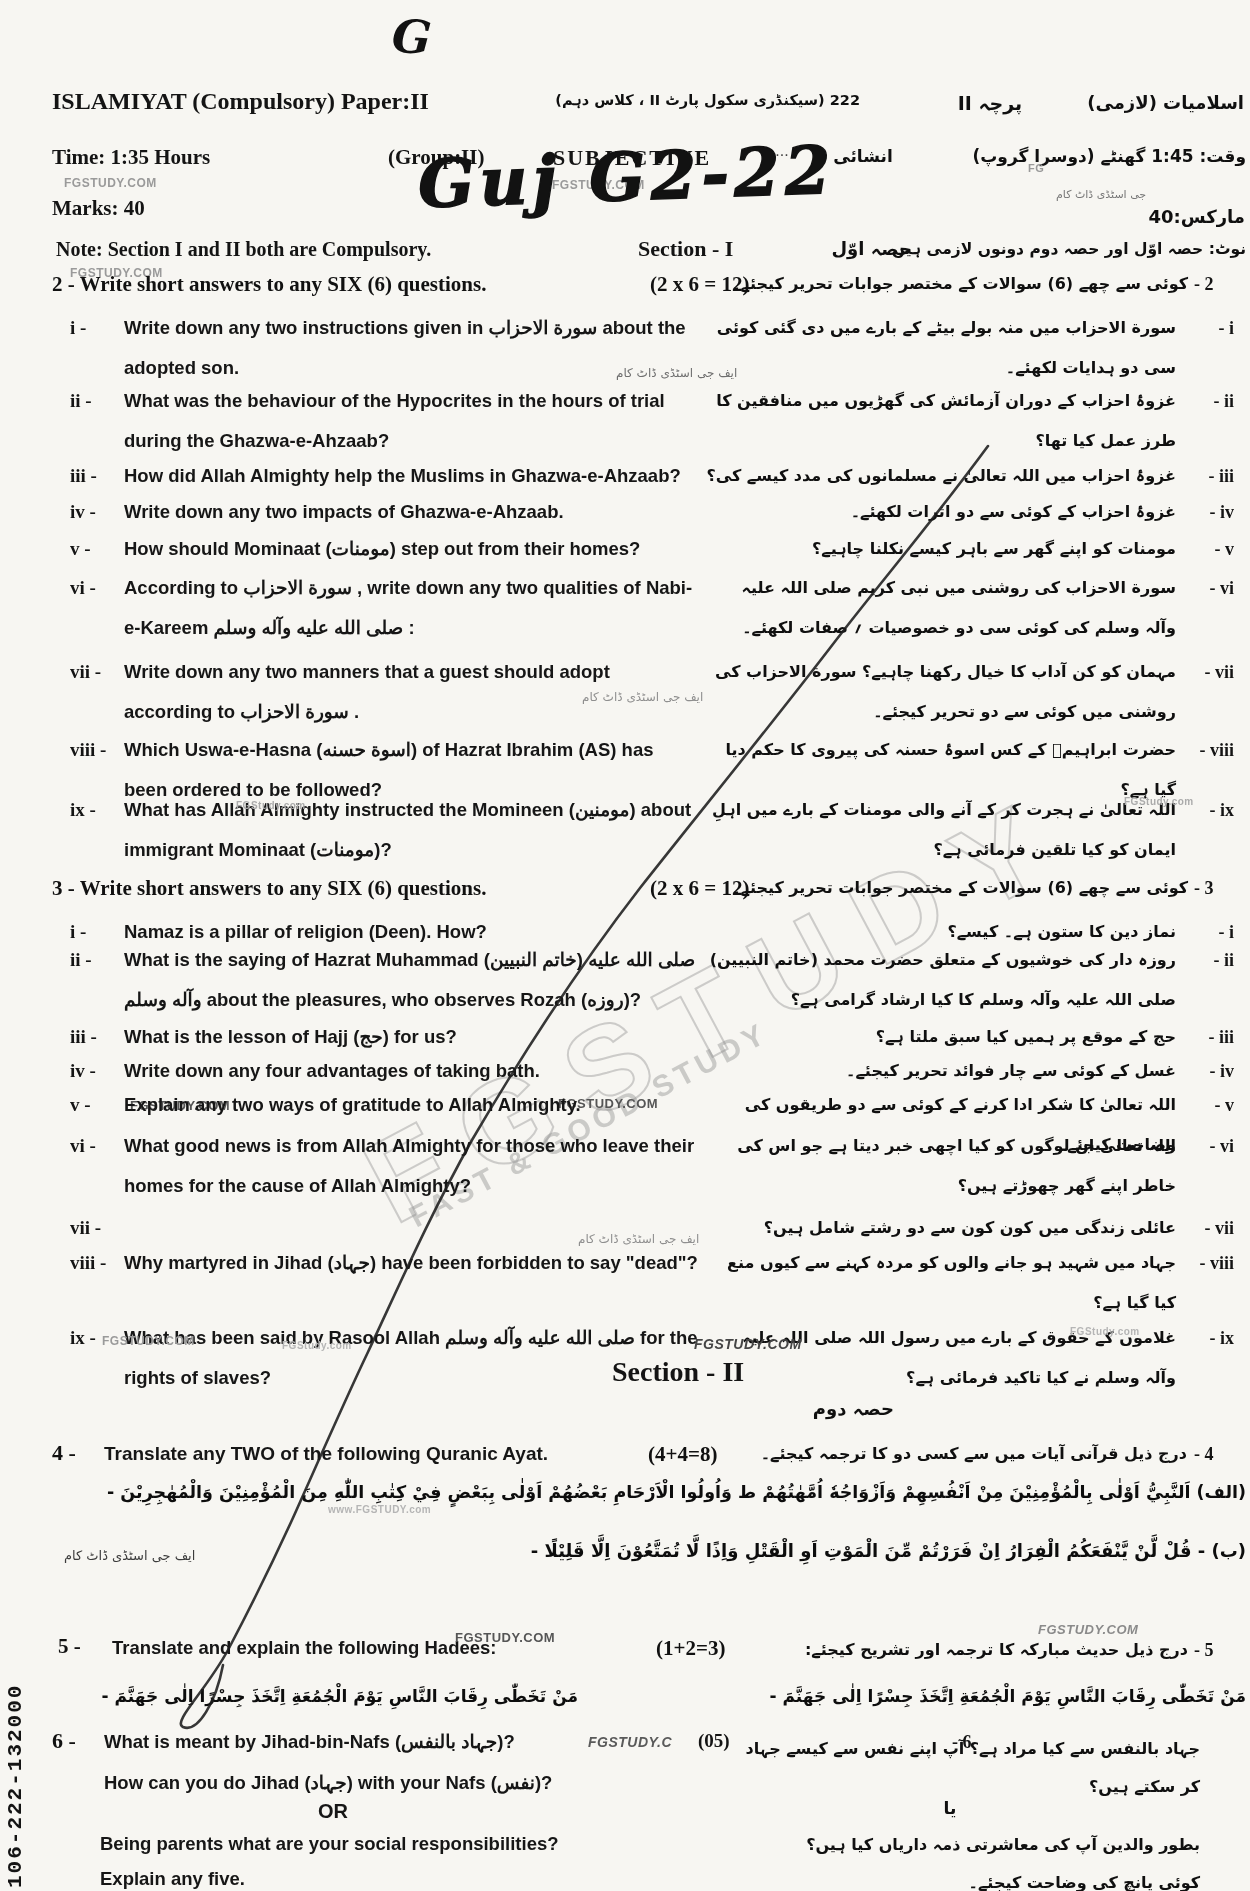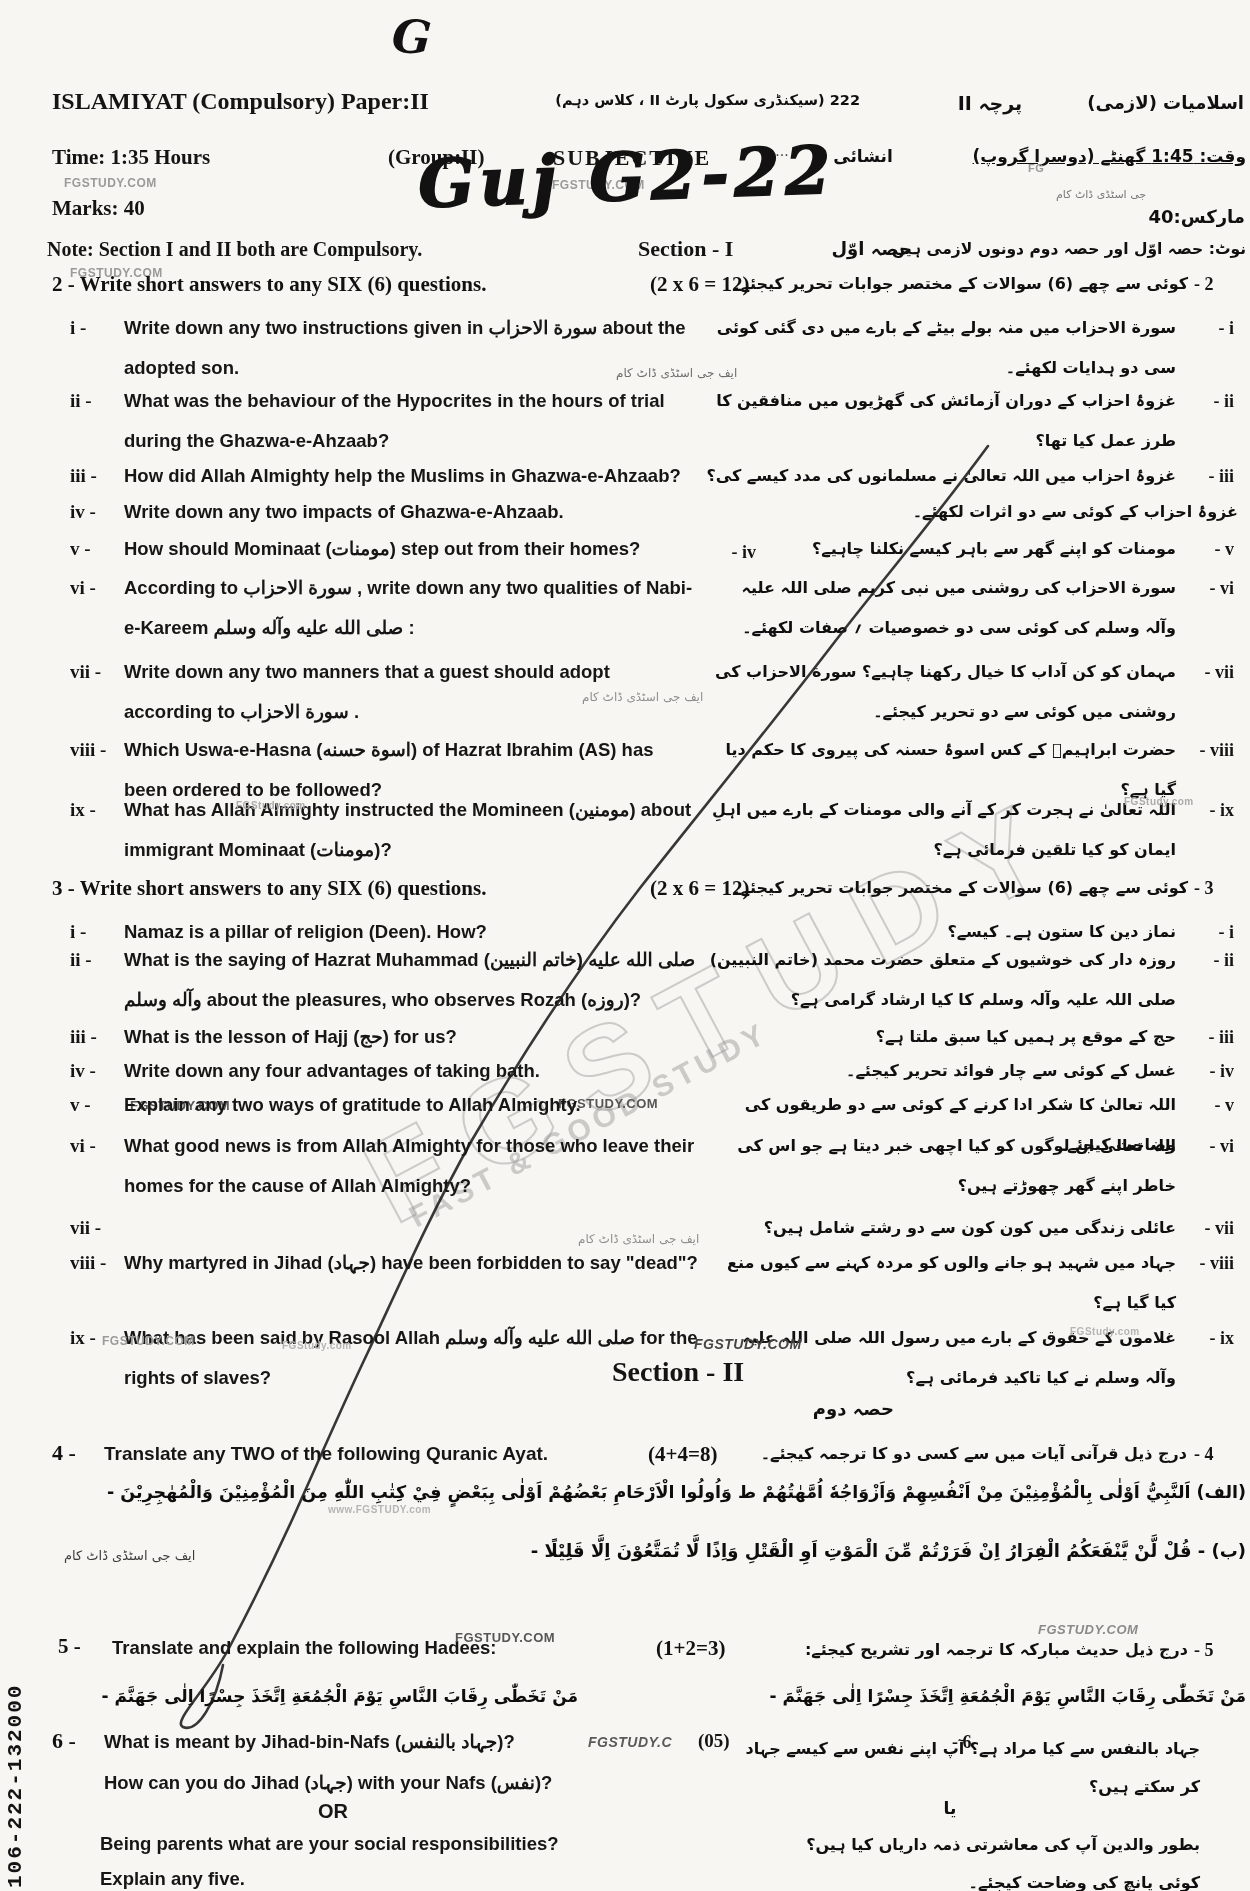--- a/index.html
+++ b/index.html
@@ -42,32 +42,32 @@
   <div class="abs serif nowrap" style="left:52px;top:88px;font-size:24px;">ISLAMIYAT (Compulsory) Paper:II</div>
   <div class="abs ur nowrap" style="left:560px;top:92px;width:300px;font-size:14.5px;text-align:right;">222 (سیکنڈری سکول پارٹ II ، کلاس دہم)</div>
   <div class="abs ur nowrap" style="left:930px;top:92px;width:120px;font-size:19px;text-align:center;">پرچہ II</div>
   <div class="abs ur nowrap" style="left:1072px;top:92px;width:172px;font-size:18px;text-align:right;">اسلامیات (لازمی)</div>
 
   <div class="abs serif nowrap" style="left:52px;top:145px;font-size:21px;">Time: 1:35 Hours</div>
   <div class="abs serif nowrap" style="left:388px;top:145px;font-size:21px;">(Group:II)</div>
   <div class="abs serif nowrap" style="left:553px;top:145px;font-size:22px;letter-spacing:2px;">SUBJECTIVE</div>
   <div class="abs nowrap" style="left:762px;top:142px;font-size:16px;color:#444;">......</div>
   <div class="abs ur nowrap" style="left:828px;top:146px;width:70px;font-size:17px;text-align:center;">انشائی</div>
-  <div class="abs ur nowrap" style="left:950px;top:146px;width:296px;font-size:17px;text-decoration:underline;">وقت: 1:45 گھنٹے (دوسرا گروپ)</div>
+  <div class="abs ur nowrap" style="left:950px;top:146px;width:296px;font-size:17px;">وقت: 1:45 گھنٹے (دوسرا گروپ)</div>
   <div class="abs wm" style="left:64px;top:176px;font-size:12px;">FGSTUDY.COM</div>
   <div class="abs wm" style="left:552px;top:178px;font-size:12px;">FGSTUDY.COM</div>
   <div class="abs wm" style="left:1028px;top:162px;font-size:11px;">FG</div>
 
   <div class="abs serif nowrap" style="left:52px;top:196px;font-size:21px;">Marks: 40</div>
   <div class="abs hand nowrap" style="left:418px;top:138px;font-size:66px;letter-spacing:5px;transform:rotate(-2deg);-webkit-text-stroke:1.5px #121212;">Guj G2-22</div>
   <div class="abs wm-ur nowrap" style="left:1056px;top:188px;font-size:11px;color:#777;">جی اسٹڈی ڈاٹ کام</div>
   <div class="abs ur nowrap" style="left:1085px;top:206px;width:160px;font-size:18px;text-align:right;">مارکس:40</div>
   <div class="abs hand" style="left:392px;top:10px;font-size:46px;transform:rotate(4deg);">G</div>
 
-  <div class="abs serif nowrap" style="left:47px;top:238px;font-size:20px;">Note: Section I and II both are Compulsory.</div>
+  <div class="abs serif nowrap" style="left:56px;top:238px;font-size:20px;">Note: Section I and II both are Compulsory.</div>
   <div class="abs wm" style="left:70px;top:266px;font-size:12px;">FGSTUDY.COM</div>
   <div class="abs serif nowrap" style="left:638px;top:236px;font-size:22px;">Section - I</div>
   <div class="abs ur nowrap" style="left:816px;top:238px;width:96px;font-size:18px;text-align:right;">حصہ اوّل</div>
   <div class="abs ur nowrap" style="left:916px;top:240px;width:330px;font-size:15.5px;text-align:right;">نوٹ: حصہ اوّل اور حصہ دوم دونوں لازمی ہیں۔</div>
 
   <div class="abs qtitle nowrap" style="left:52px;top:272px;"><span>2 -</span> <span>Write short answers to any SIX (6) questions.</span></div>
   <div class="abs qtitle nowrap" style="left:650px;top:272px;">(2 x 6 = 12)</div>
   <div class="abs ur nowrap" style="left:832px;top:274px;width:356px;text-align:right;font-size:16px;">کوئی سے چھے (6) سوالات کے مختصر جوابات تحریر کیجئے۔</div>
   <div class="abs serif nowrap" style="left:1194px;top:274px;font-size:18px;">- 2</div>
 
@@ -96,21 +96,21 @@
     </div>
   <div class="R" style="top:456px;">
       <span class="t ur">غزوۂ احزاب میں اللہ تعالیٰ نے مسلمانوں کی مدد کیسے کی؟</span>
       <span class="rn">- iii</span>
     </div>
 
   <div class="L" style="top:492px;">
       <span class="n">iv -</span>
       <span class="t en">Write down any two impacts of Ghazwa-e-Ahzaab.</span>
     </div>
-  <div class="R" style="top:492px;flex-direction:column;">
+  <div class="R" style="top:492px;">
       <span class="t ur">غزوۂ احزاب کے کوئی سے دو اثرات لکھئے۔</span>
       <span class="rn">- iv</span>
     </div>
 
   <div class="L" style="top:529px;">
       <span class="n">v -</span>
       <span class="t en">How should Mominaat (مومنات) step out from their homes?</span>
     </div>
   <div class="R" style="top:529px;">
       <span class="t ur">مومنات کو اپنے گھر سے باہر کیسے نکلنا چاہیے؟</span>

